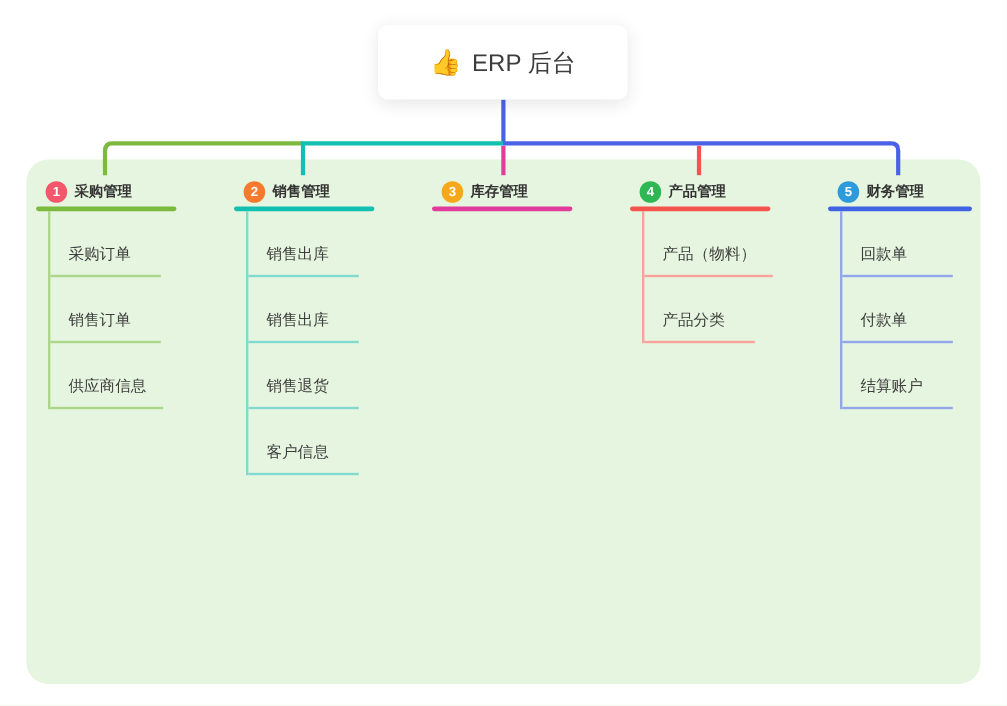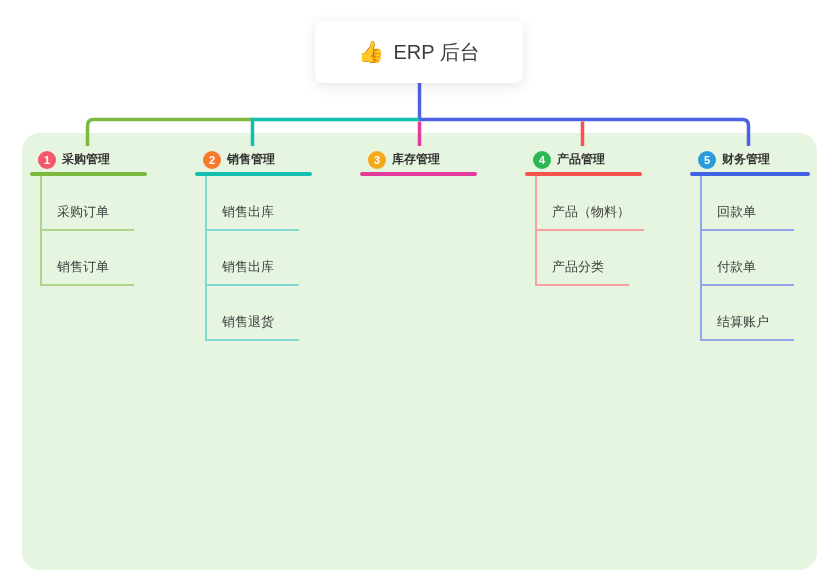--- a/index.html
+++ b/index.html
@@ -96,33 +96,35 @@
 
 <div class="branch" style="left:30px">
   <div class="branch-header">
     <span class="badge" style="background-color: rgb(244, 86, 108);">1</span>
     <span class="branch-label">采购管理</span>
   </div>
   <div class="branch-underline" style="background-color: rgb(124, 185, 63);"></div>
   <div class="children" style="border-color: rgb(171, 214, 140);">
     <div class="child">采购订单</div>
     <div class="child">销售订单</div>
+    <div class="child">供应商信息</div>
   </div>
 </div>
 
 <div class="branch" style="left:195px">
   <div class="branch-header">
     <span class="badge" style="background-color: rgb(245, 122, 45);">2</span>
     <span class="branch-label">销售管理</span>
   </div>
   <div class="branch-underline" style="background-color: rgb(19, 191, 177);"></div>
   <div class="children" style="border-color: rgb(129, 217, 207);">
     <div class="child">销售出库</div>
     <div class="child">销售出库</div>
     <div class="child">销售退货</div>
+    <div class="child">客户信息</div>
   </div>
 </div>
 
 <div class="branch" style="left:360px">
   <div class="branch-header">
     <span class="badge" style="background-color: rgb(247, 168, 25);">3</span>
     <span class="branch-label">库存管理</span>
   </div>
   <div class="branch-underline" style="background-color: rgb(225, 60, 156);"></div>
 </div>

